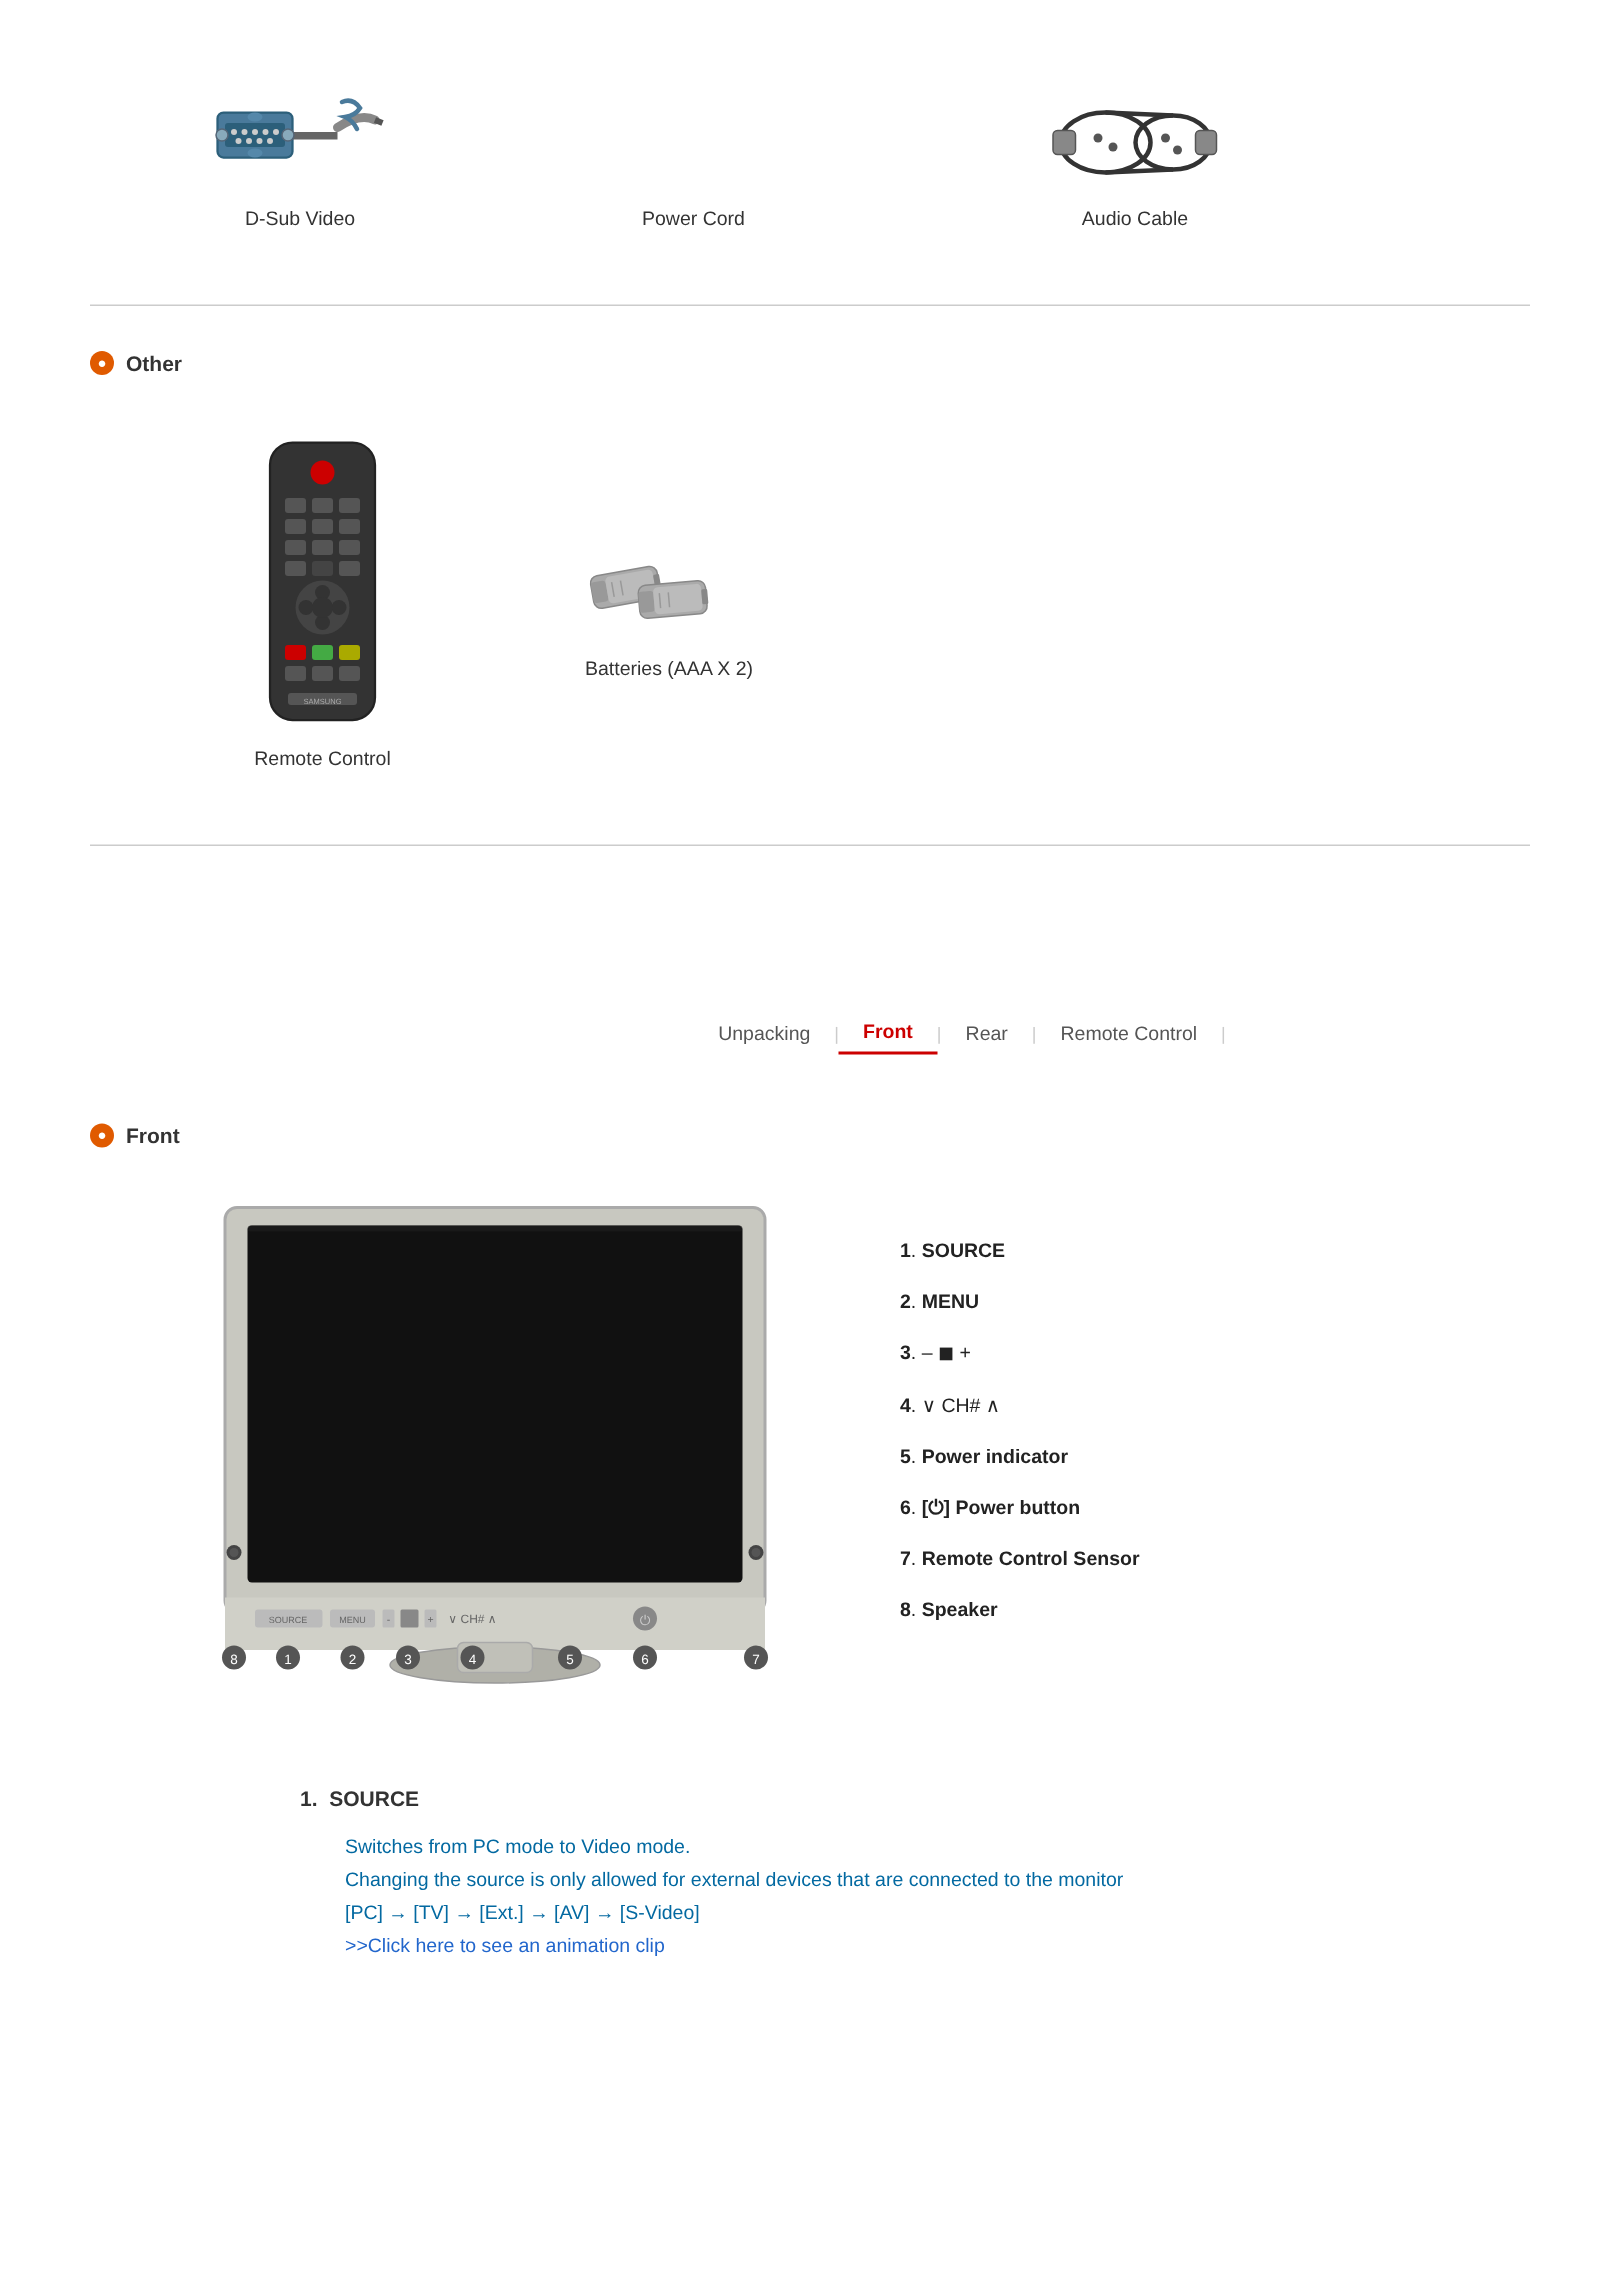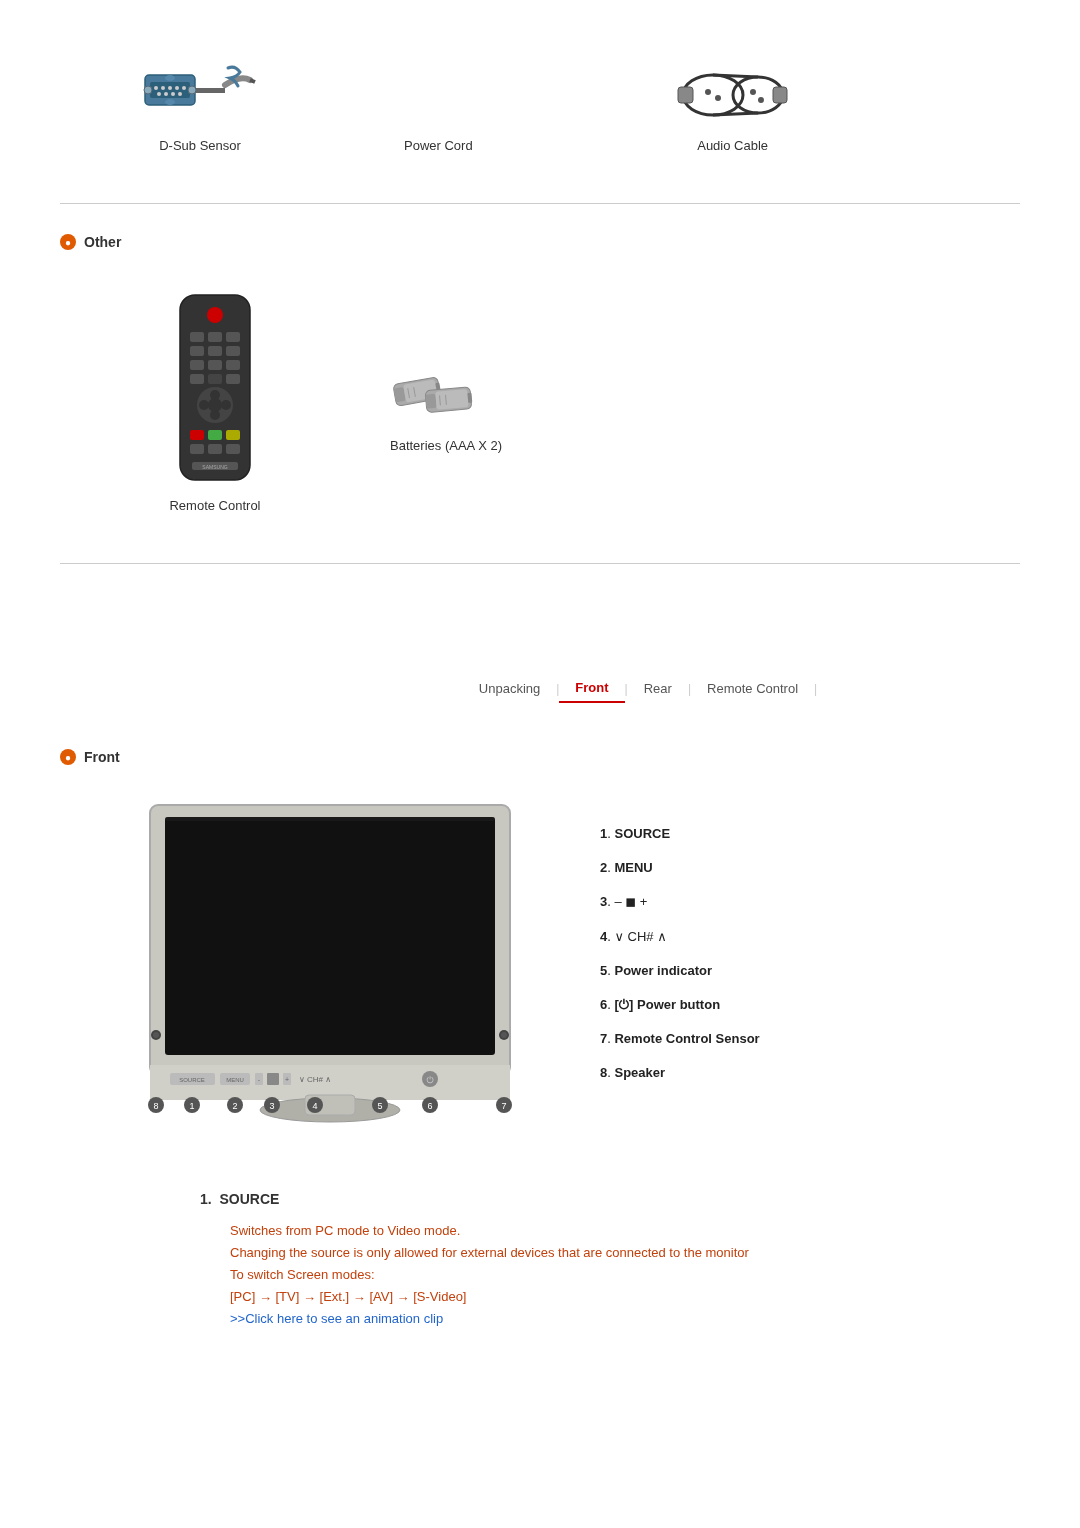--- a/index.html
+++ b/index.html
@@ -163,21 +163,21 @@
     }
 
     .source-description .source-title {
       font-weight: bold;
       font-size: 14px;
       margin-bottom: 8px;
     }
 
     .source-description .indent-text {
       padding-left: 20px;
-      color: #c2410c;
+      color: #0369a1;
     }
 
     .link-text {
       color: #2266cc;
       text-decoration: none;
     }
 
     .broadcast-link {
       color: #2266cc;
       text-decoration: none;
@@ -217,24 +217,24 @@
         <path d="M110 20 L115 22" stroke="#555" stroke-width="4" fill="none"></path>
 
         <ellipse cx="30" cy="18" rx="5" ry="3" fill="#5588aa"></ellipse>
         <ellipse cx="30" cy="42" rx="5" ry="3" fill="#5588aa"></ellipse>
 
         <circle cx="8" cy="30" r="4" fill="#8ab" stroke="#567" stroke-width="1"></circle>
         <circle cx="52" cy="30" r="4" fill="#8ab" stroke="#567" stroke-width="1"></circle>
 
         <path d="M88 8 Q95 5 100 12 Q97 17 90 18 Q95 20 98 26" stroke="#4a7a9b" stroke-width="3" fill="none" stroke-linecap="round"></path>
       </svg>
-      <span class="accessory-label">D-Sub Sensor</span>
-    </div>
-
-    <div class="accessory-item" style="margin-left: 84px;">
+      <span class="accessory-label">D-Sub Video</span>
+    </div>
+
+    <div class="accessory-item" style="margin-left: 108px;">
       <div style="height: 70px; display:flex; align-items:center;">
         <span class="powercord-text"></span>
       </div>
       <span class="accessory-label">Power Cord</span>
     </div>
 
     <div class="accessory-item" style="margin-left: 140px;">
       <svg class="audiocable-icon" viewBox="0 0 120 70">
 
         <ellipse cx="40" cy="35" rx="30" ry="20" fill="none" stroke="#333" stroke-width="3"></ellipse>
@@ -438,20 +438,19 @@
       </div>
     </div>
   </div>
 
   <div class="source-description">
     <div class="source-title">
       <strong>1</strong>.&nbsp;&nbsp;<strong>SOURCE</strong>
     </div>
     <div class="indent-text" style="padding-left: 30px;">Switches from PC mode to Video mode.</div>
     <div class="indent-text" style="padding-left: 30px;">Changing the source is only allowed for external devices that are connected to the monitor</div>
-    <div class="indent-text" style="padding-left: 30px;">To switch Screen modes:</div>
     <div class="indent-text" style="padding-left: 30px;">[PC]  →  [TV]  →  [Ext.]  →  [AV]  →  [S-Video]</div>
     <div style="padding-left: 30px;">
       <a class="link-text" href="#">&gt;&gt;Click here to see an animation clip</a>
     </div>
   </div>
 
 </div>
 
 </body></html>

